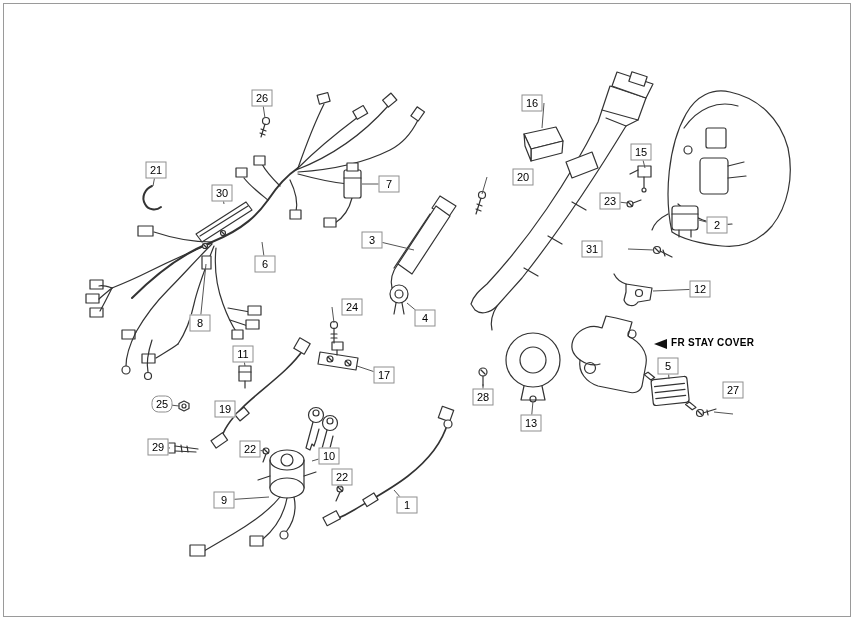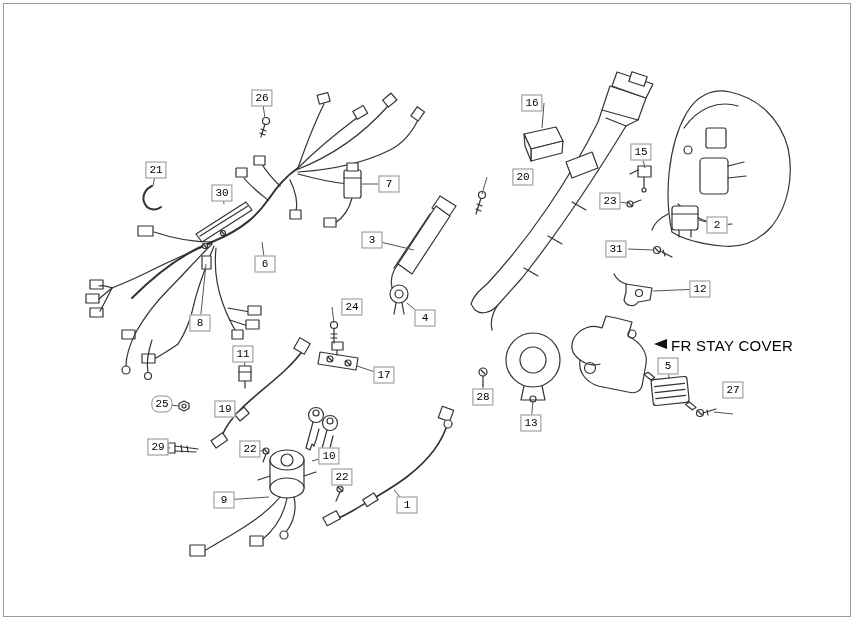--- a/index.html
+++ b/index.html
@@ -20,26 +20,25 @@
     position:absolute;
     transform:translate(-50%,-50%);
     min-width:13px;height:15px;
     padding:0 3px;
     background:#ffffff;
     border:1px solid #8f8f8f;
     font-size:11px;line-height:15px;
     color:#000;text-align:center;
     white-space:nowrap;
     box-sizing:content-box;
-    font-family:Liberation Mono, monospace;
   }
   .annotation{
     position:absolute;
     left:671px;top:337px;
-    font-size:15px;font-weight:normal;
+    font-size:10px;font-weight:bold;
     letter-spacing:.3px;color:#000;
   }
 </style>
 </head>
 <body>
 
 <div class="stage">
 
   <svg id="artwork" width="854" height="620" viewBox="0 0 854 620">
     <g stroke="#333" fill="none" stroke-width="1.2" stroke-linecap="round" stroke-linejoin="round">
@@ -367,21 +366,21 @@
       <div class="part-label" style="left: 532px; top: 103px;">16</div>
       <div class="part-label" style="left: 641px; top: 152px;">15</div>
       <div class="part-label" style="left: 156px; top: 170px;">21</div>
       <div class="part-label" style="left: 487px; top: 177px; margin-left: 36px;">20</div>
       <div class="part-label" style="left: 389px; top: 184px;">7</div>
       <div class="part-label" style="left: 222px; top: 193px;">30</div>
       <div class="part-label" style="left: 610px; top: 201px;">23</div>
       <div class="part-label" style="left: 717px; top: 225px;">2</div>
       <div class="part-label" style="left: 372px; top: 240px;">3</div>
       <div class="part-label" style="left: 265px; top: 264px;">6</div>
-      <div class="part-label" style="left: 616px; top: 249px;">31</div>
+      <div class="part-label" style="left: 592px; top: 249px;">31</div>
       <div class="part-label" style="left: 700px; top: 289px;">12</div>
       <div class="part-label" style="left: 332px; top: 307px; margin-left: 20px;">24</div>
       <div class="part-label" style="left: 200px; top: 323px;">8</div>
       <div class="part-label" style="left: 425px; top: 318px;">4</div>
       <div class="part-label" style="left: 243px; top: 354px;">11</div>
       <div class="part-label" style="left: 384px; top: 375px;">17</div>
       <div class="part-label" style="left: 668px; top: 366px;">5</div>
       <div class="part-label" style="left: 162px; top: 404px; border-radius: 7px;">25</div>
       <div class="part-label" style="left: 483px; top: 397px;">28</div>
       <div class="part-label" style="left: 225px; top: 409px;">19</div>

